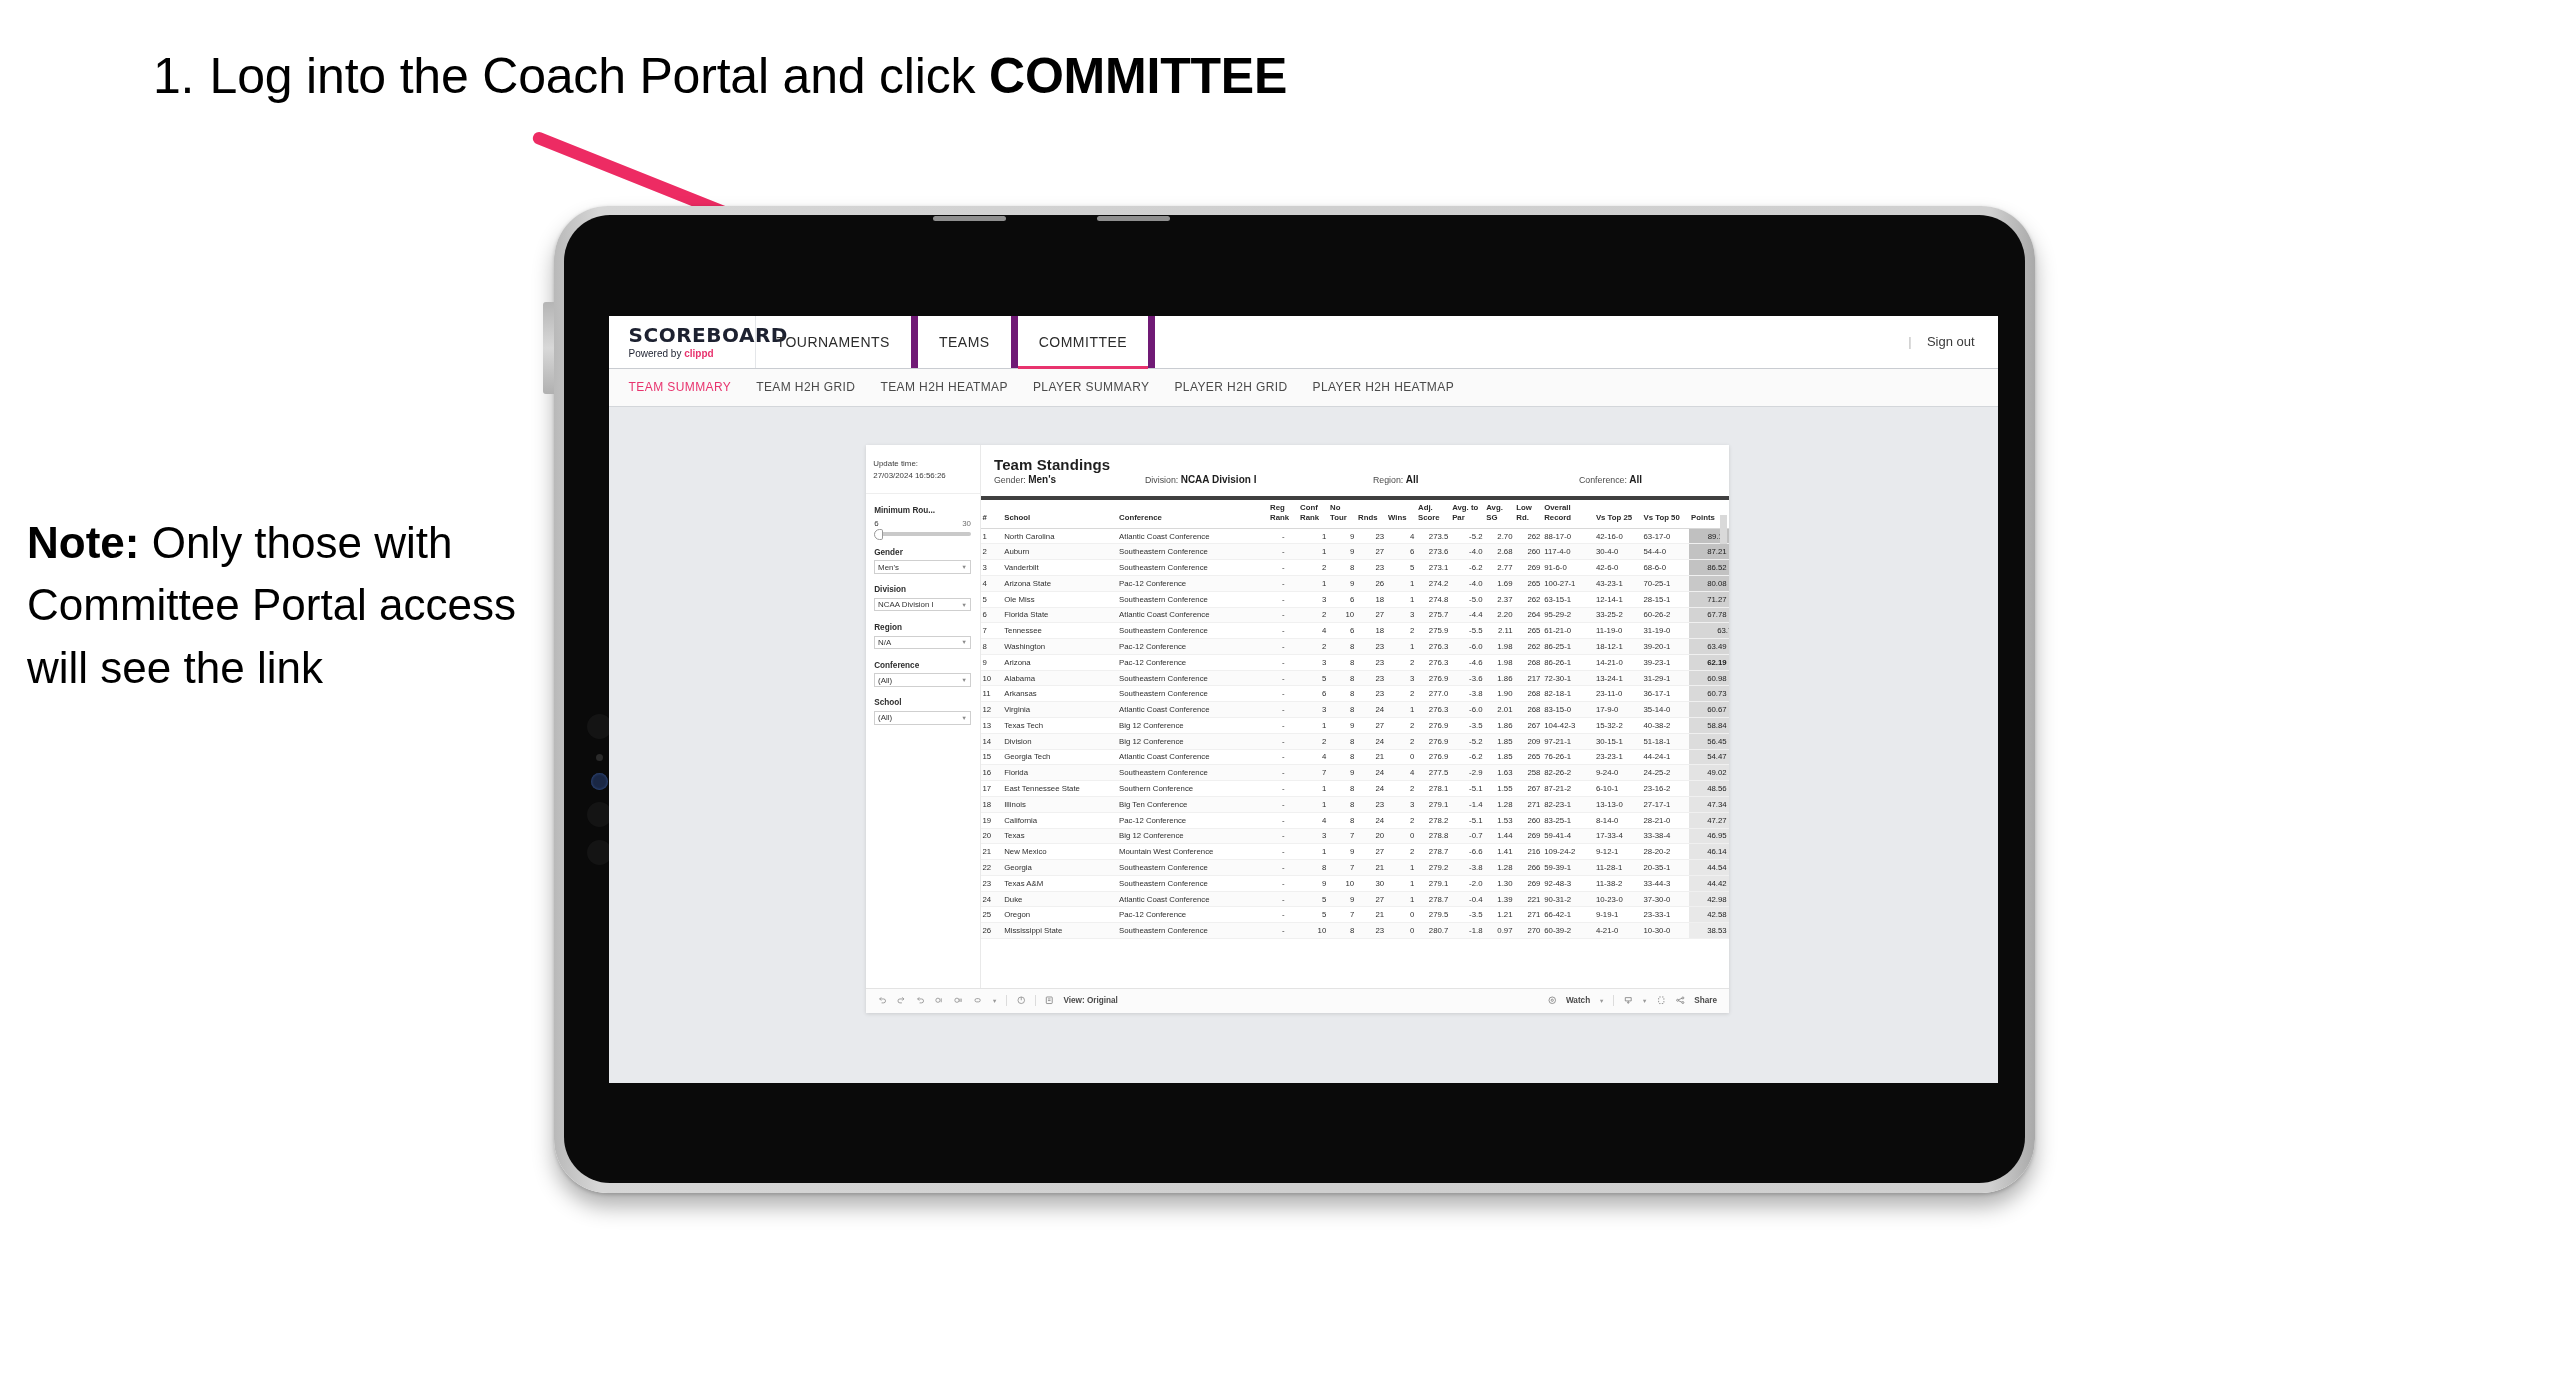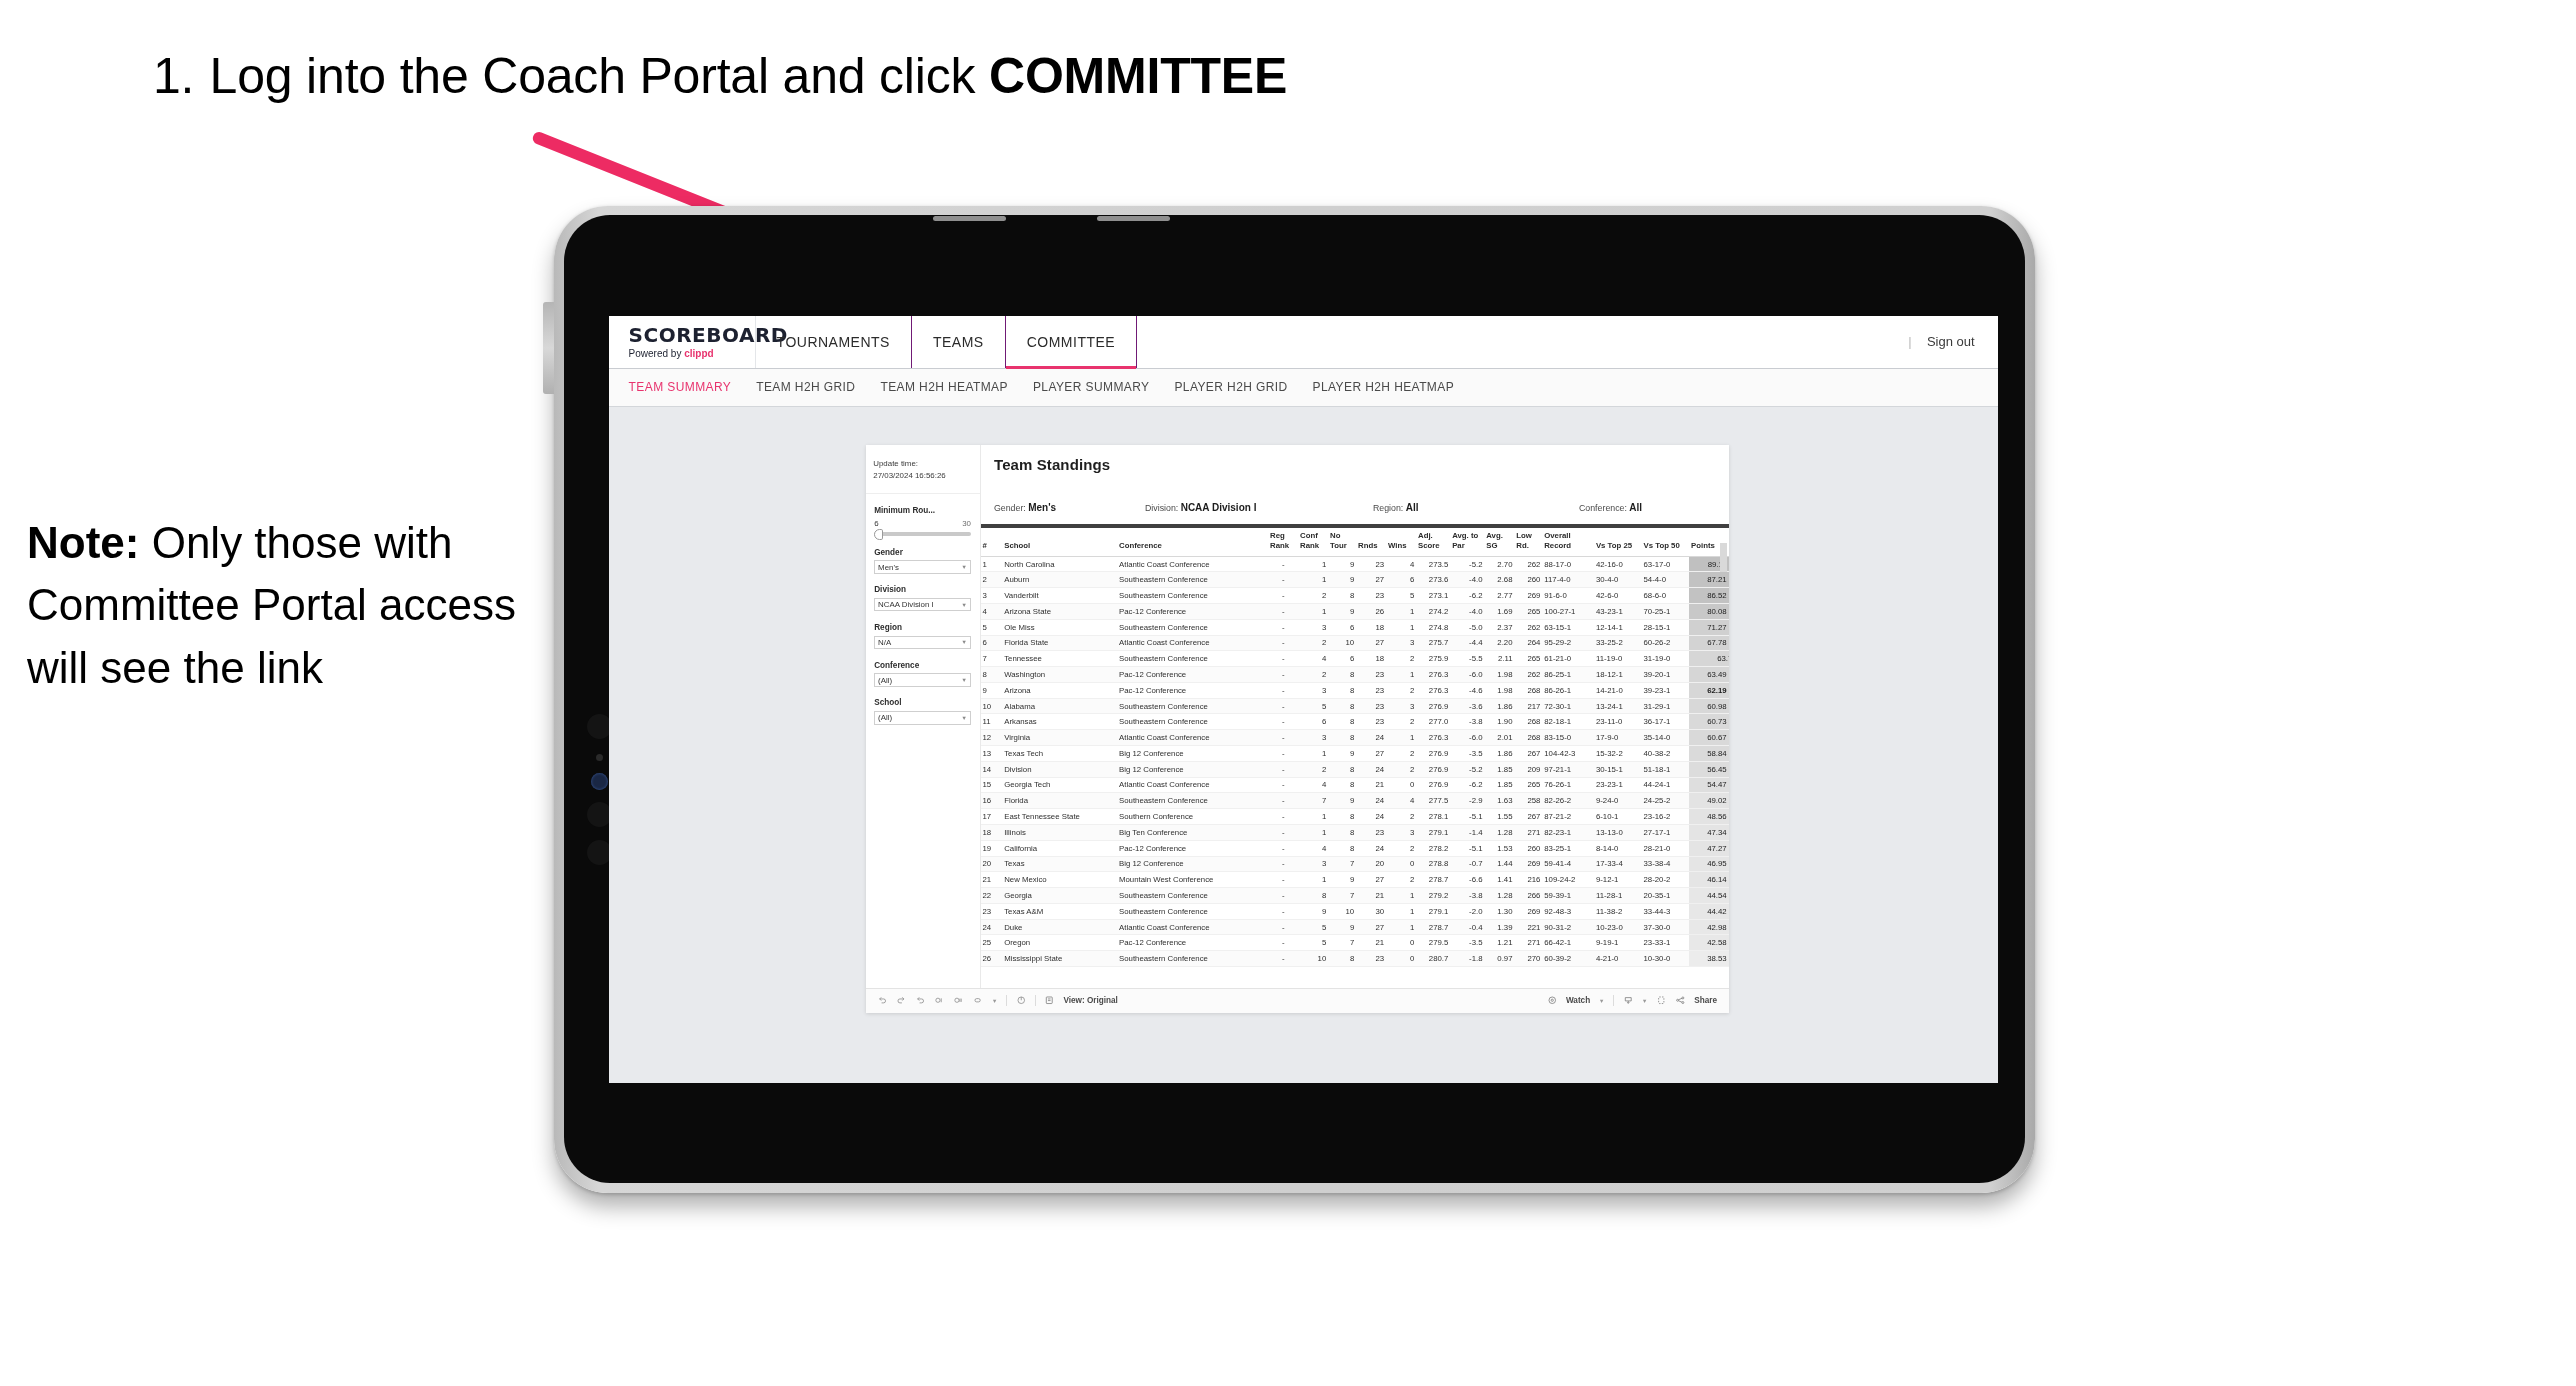--- a/index.html
+++ b/index.html
@@ -84,21 +84,21 @@
     font-family: "DejaVu Sans", sans-serif;
     font-size: 20px; font-weight: bold; color: #1d2130;
     letter-spacing: 0.5px; line-height: 1;
   }
   #logoblock .powered { font-size: 10px; color: #1d2130; margin-top: 2.9px; }
   #logoblock .powered .brand { color: #e8336e; font-weight: bold; }
 
   .topnav-item {
     display: flex; align-items: center; padding: 0 21px;
     font-size: 14px; color: #2b2b2b; letter-spacing: 0.5px;
-    border-right: 1px solid #701a75; position: relative;
+    border-right: 7px solid #701a75; position: relative;
   }
   .topnav-item.active::after {
     content:''; position:absolute; left:0; right:0; bottom:-1px; height:2.9px;
     background:#e8336e;
   }
   #topnav-spacer { flex: 1; }
   #signout-wrap {
     display:flex; align-items:center; padding-right: 23px; gap: 15.3px;
     font-size: 13px; color: #3a3a3a;
   }
@@ -145,21 +145,21 @@
   .slider-track { position:relative; height:3.8px; background:#c9c9c9; border-radius:1.9px; margin-top:4.8px; }
   .slider-knob {
     position:absolute; left:0; top:-3.8px; width:8.6px; height:11.5px;
     background:#fff; border:1px solid #9a9a9a; border-radius: 5.8px 1.9px 1.9px 5.8px;
   }
 
   
   #viz-main { flex:1; display:flex; flex-direction:column; min-width:0; position:relative; }
   #viz-title-area { padding: 11.5px 0 0 13.4px; border-bottom:4px solid #404040; }
   #viz-title { font-size: 15px; color:#1f1f1f; font-weight:600; letter-spacing:0.1px; }
-  #viz-meta { display:flex; margin-top:29px; padding-bottom:10.5px; font-size:8.8px; color:#2e2e2e; }
+  #viz-meta { display:flex; margin-top:1px; padding-bottom:10.5px; font-size:8.8px; color:#2e2e2e; }
   #viz-meta .mi { margin-right: 0; }
   #viz-meta .mi .lbl { color:#4a4a4a; }
   #viz-meta .mi .val { font-weight:600; color:#1d1d1d; font-size:10px; }
   #viz-meta .m0 { width: 151px; }
   #viz-meta .m1 { width: 228px; }
   #viz-meta .m2 { width: 206px; }
 
   
   #tbl-wrap { flex:1; overflow:hidden; position:relative; }
   table.standings { border-collapse: collapse; width: 100%; font-size: 7.8px; color:#2f2f2f; table-layout: fixed; }

